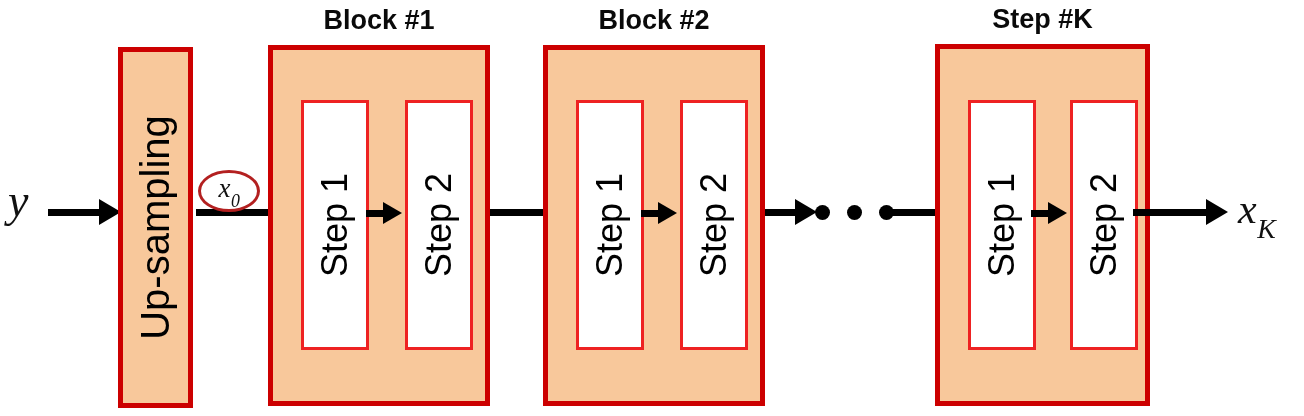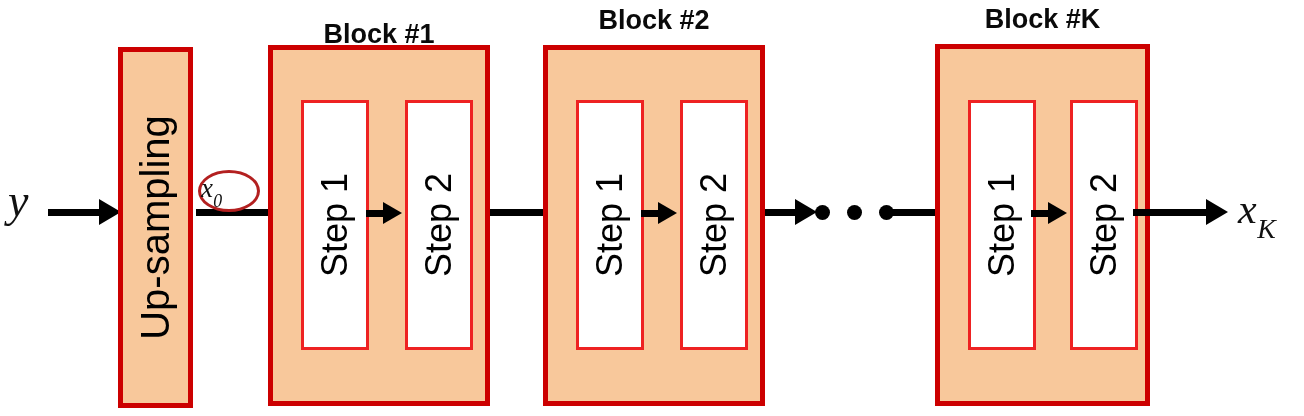--- a/index.html
+++ b/index.html
@@ -118,21 +118,21 @@
   .math-xk { font-size: 42px; text-align: center; }
 
   
   .ellipse-tag {
     position: absolute;
     border: 3px solid #B32020;
     border-radius: 50%;
     background: transparent;
     display: flex;
     align-items: center;
-    justify-content: flex-start;
+    justify-content: center;
     box-sizing: border-box;
   }
   .ellipse-tag .math {
     position: static;
     font-size: 27px;
   }
 
   
   .dots {
     position: absolute;
@@ -164,21 +164,21 @@
     </div>
   </div>
 
   <div class="arrow-shaft" style="left:196px; top:209px; width:76px;"></div>
   <div class="arrow-head" style="left:268px; top:199px;"></div>
 
   <div class="ellipse-tag" style="left:198px; top:170px; width:62px; height:42px;">
     <span class="math"><span>x</span><span class="sub">0</span></span>
   </div>
 
-  <div class="block-title" style="left:268px; top:19px; width:222px;">Block #1</div>
+  <div class="block-title" style="left:268px; top:5px; width:222px;">Block #1</div>
 
   <div class="orange-box" style="left:268px; top:45px; width:222px; height:361px;">
 
     <div class="step-box" style="left:28px; top:50px; width:68px; height:250px;">
       <div class="vlabel step">
         <span>Step 1</span>
       </div>
     </div>
 
     <div class="step-box" style="left:132px; top:50px; width:68px; height:250px;">
@@ -219,21 +219,21 @@
 
   <div class="dots" style="left:815px; top:205px;">
     <i></i>
     <i></i>
     <i></i>
   </div>
 
   <div class="arrow-shaft" style="left:884px; top:209px; width:70px;"></div>
   <div class="arrow-head" style="left:935px; top:199px;"></div>
 
-  <div class="block-title" style="left:935px; top:4px; width:215px;">Block #K</div>
+  <div class="block-title" style="left:935px; top:4px; width:215px;">Step #K</div>
 
   <div class="orange-box" style="left:935px; top:44px; width:215px; height:362px;">
 
     <div class="step-box" style="left:28px; top:51px; width:68px; height:250px;">
       <div class="vlabel step">
         <span>Step 1</span>
       </div>
     </div>
 
     <div class="step-box" style="left:130px; top:51px; width:68px; height:250px;">

